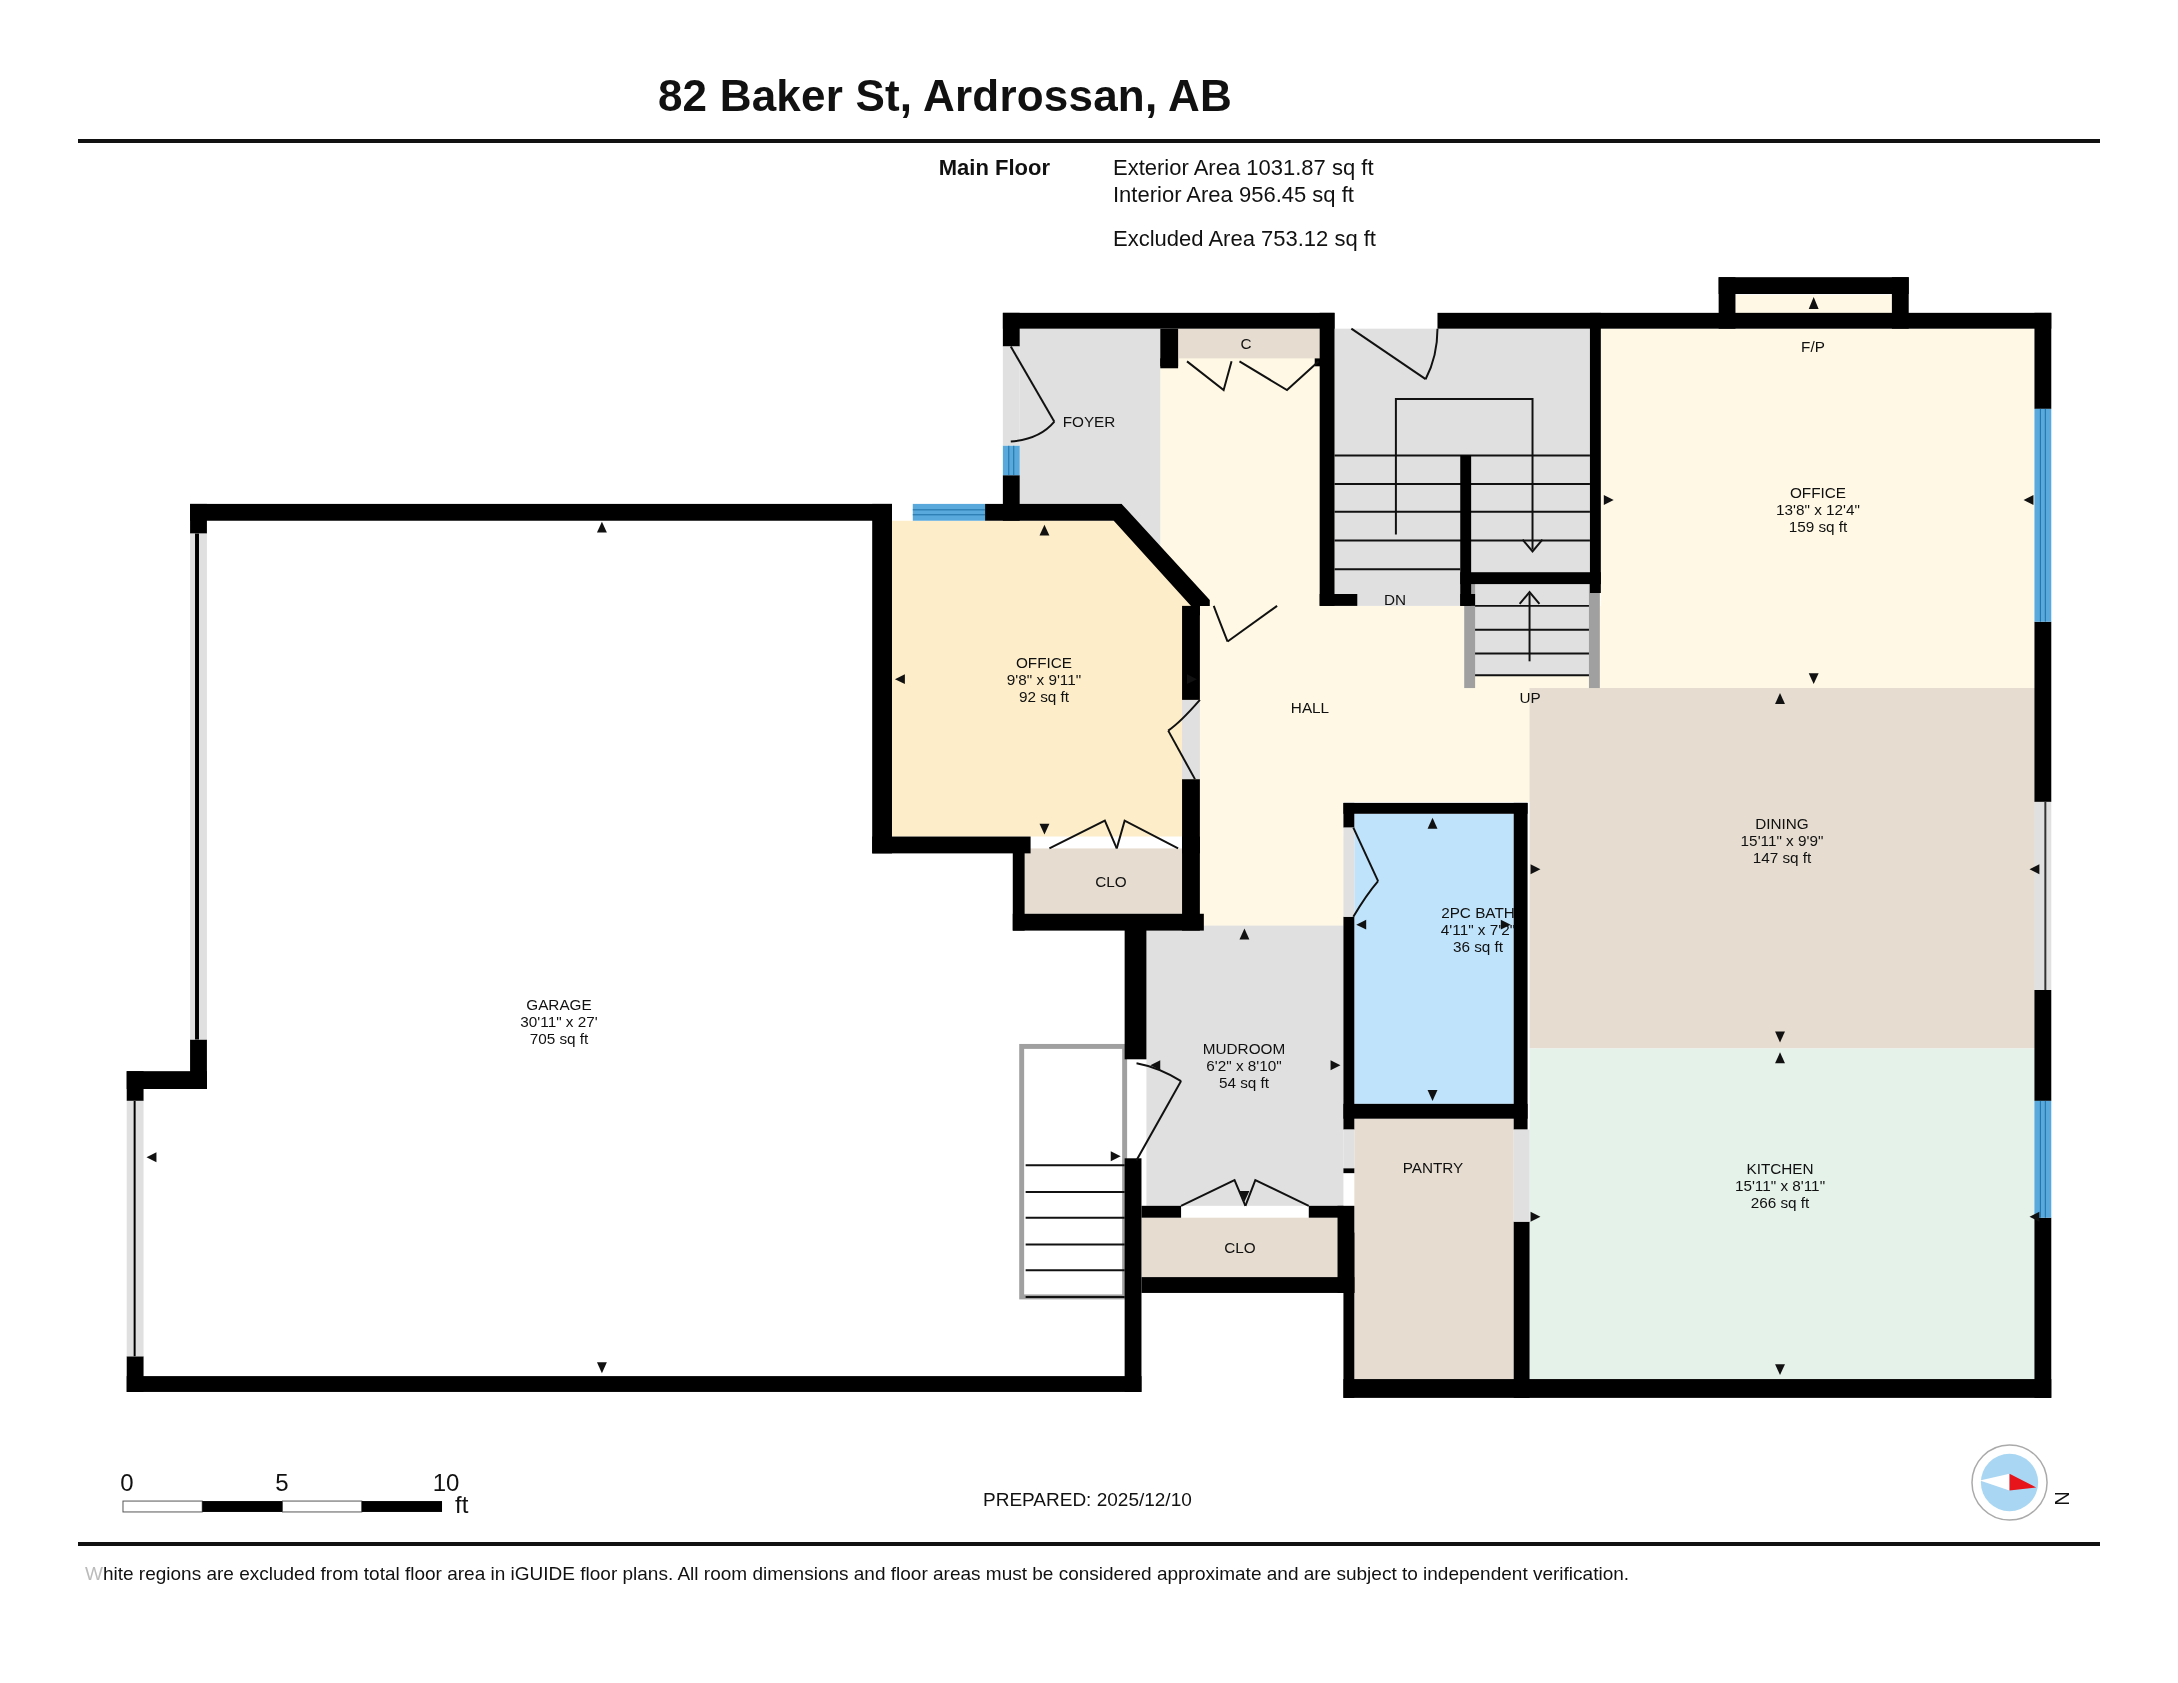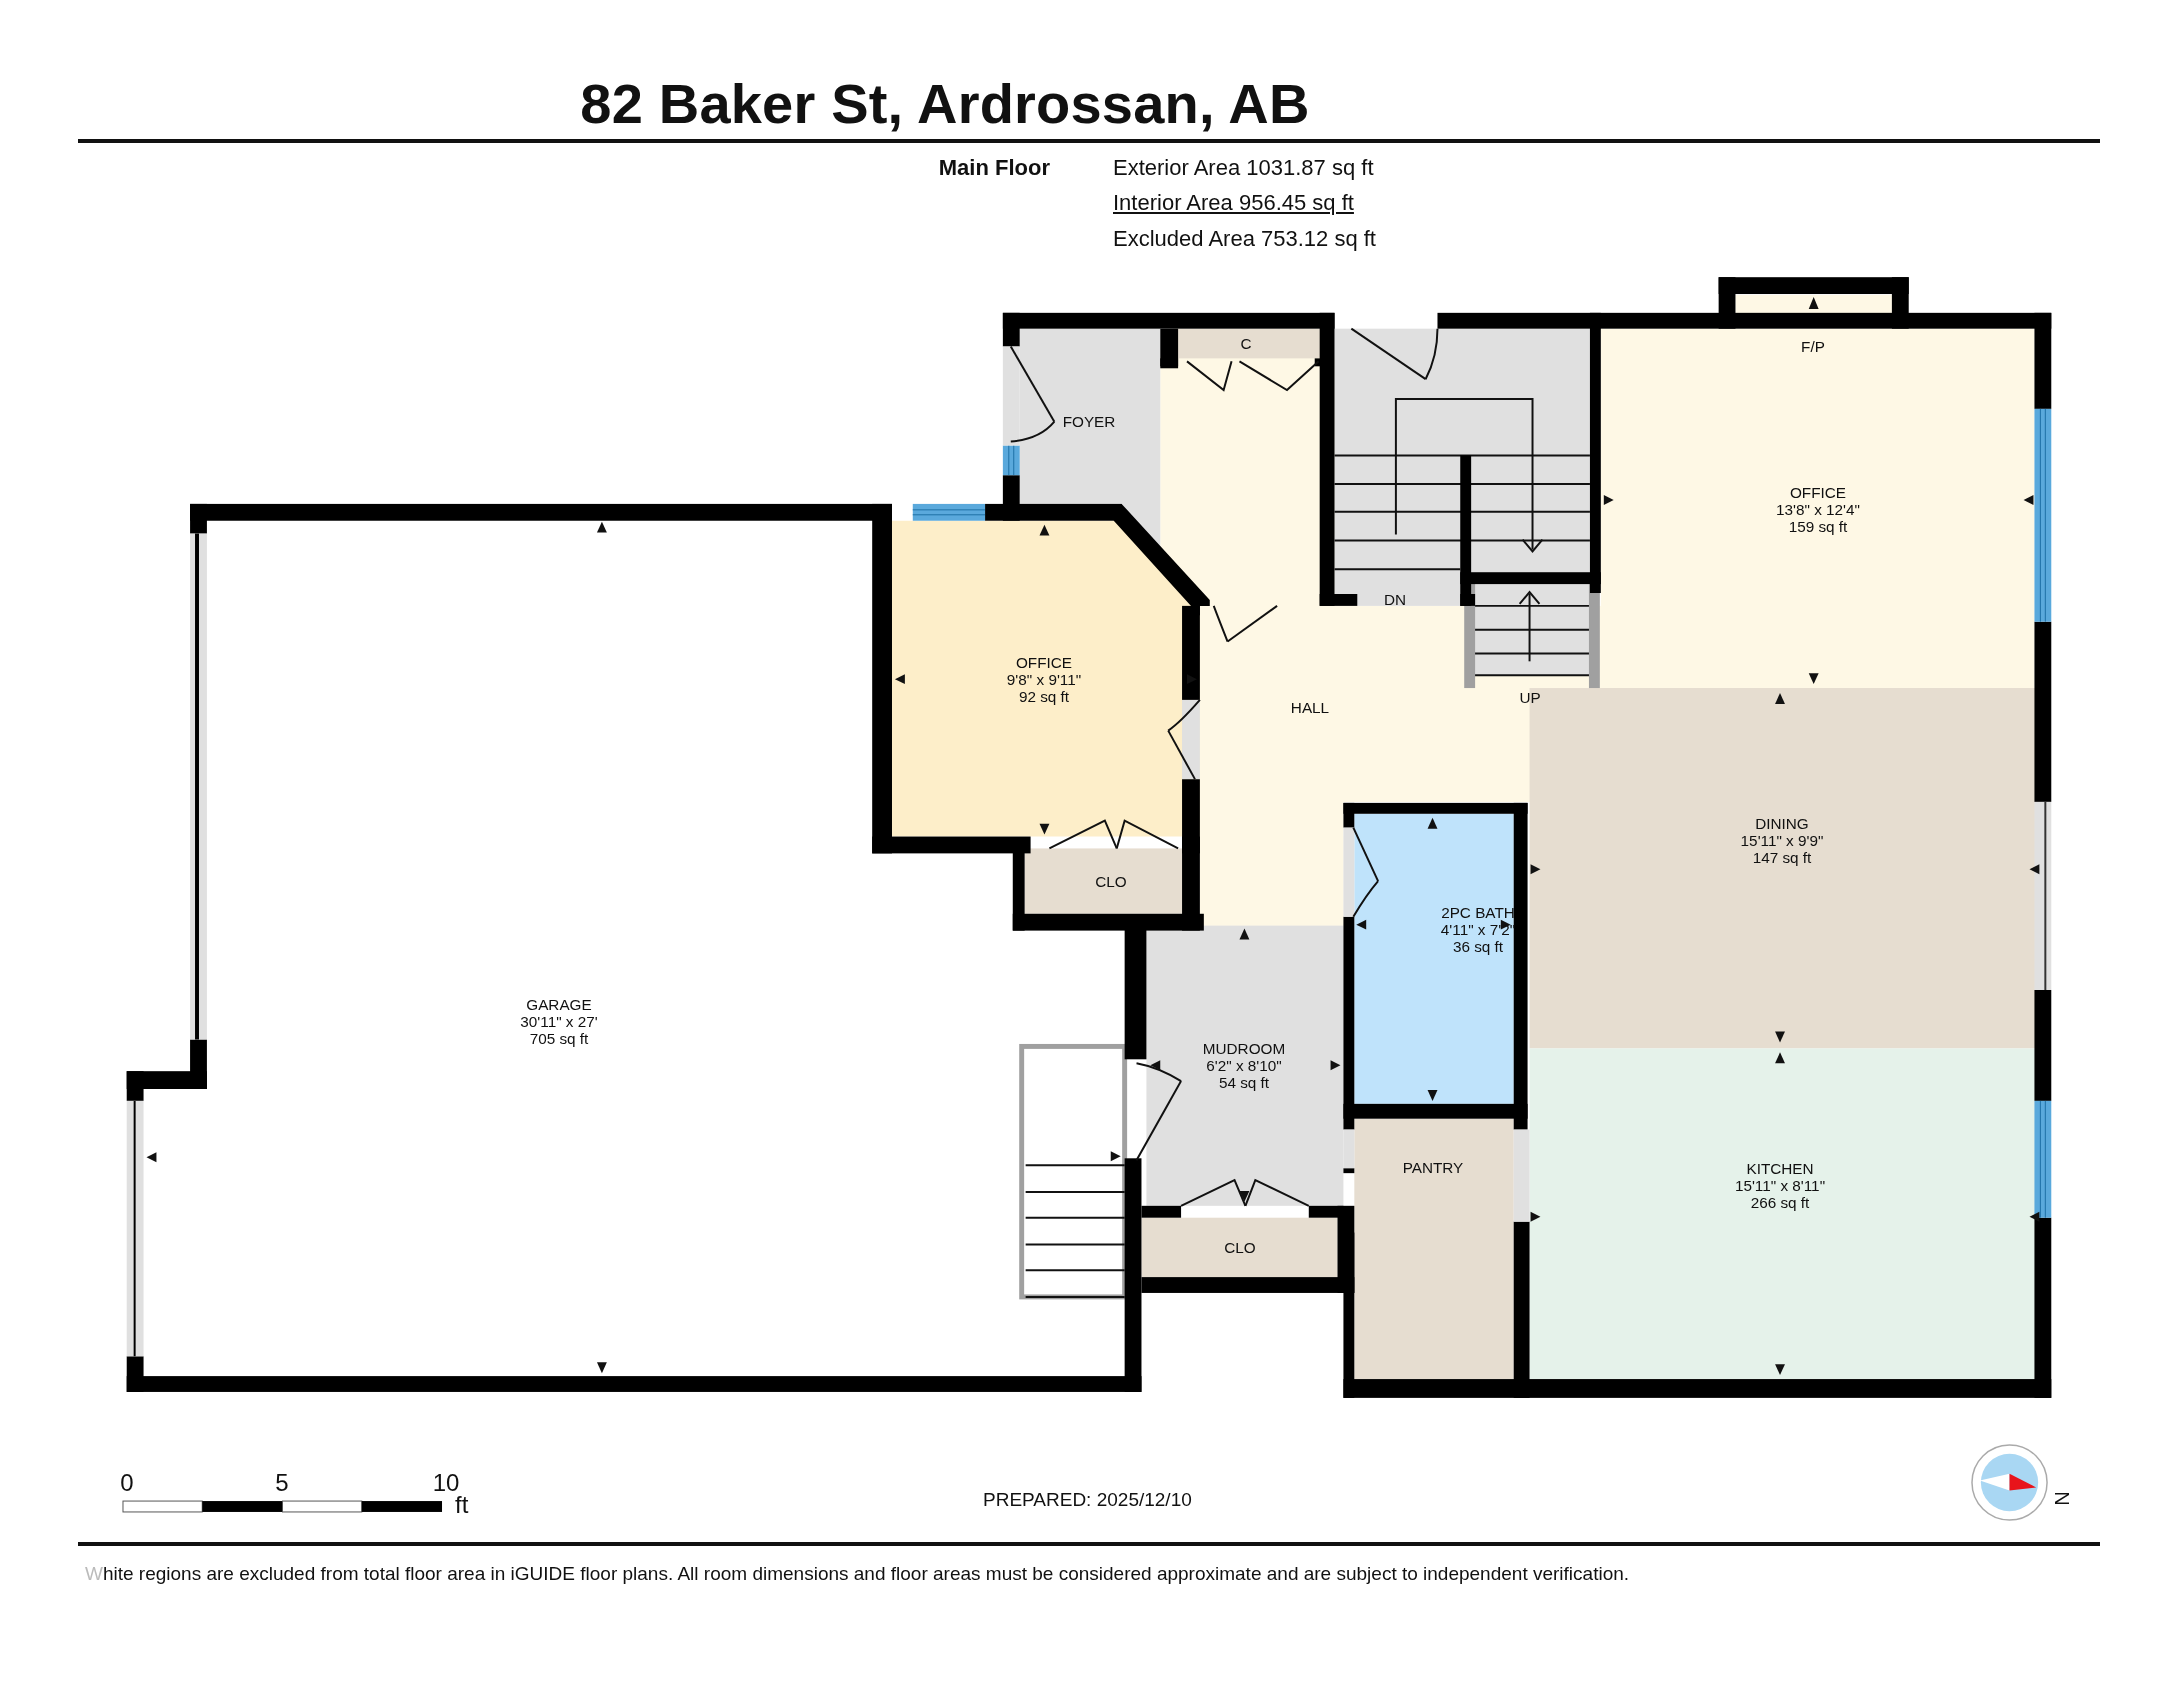--- a/index.html
+++ b/index.html
@@ -1,40 +1,40 @@
 <!DOCTYPE html>
 <html><head>
 <meta charset="utf-8">
 <style>
   html, body { margin: 0; padding: 0; background: #ffffff; }
   body { width: 2178px; height: 1683px; position: relative; overflow: hidden;
          font-family: "Liberation Sans", "DejaVu Sans", sans-serif; color: #111; }
   .abs { position: absolute; }
-  .title { left: 0; width: 1890px; top: 71px; text-align: center; font-size: 56px; font-weight: bold; letter-spacing: 0.2px; }
+  .title { left: 0; width: 1890px; top: 71px; text-align: center; font-size: 44px; font-weight: bold; letter-spacing: 0.2px; }
   .rule { left: 78px; width: 2022px; height: 4px; background: #111; }
   .floor-label { left: 852px; width: 198px; text-align: right; top: 155px; font-size: 22px; font-weight: bold; }
   .area-line { left: 1113px; font-size: 22px; }
   .plan { left: 0; top: 0; width: 2178px; height: 1683px; }
   .room-label { position: absolute; text-align: center; font-size: 15.3px; line-height: 17px; color: #111; transform: translate(-50%, -50%); white-space: nowrap; }
   .scale-num { font-size: 24px; top: 1469px; transform: translateX(-50%); }
   .scale-ft { font-size: 24px; left: 455px; top: 1491px; }
   .prepared { left: 983px; top: 1489px; font-size: 19px; }
   .disclaimer { left: 85px; top: 1563px; font-size: 19px; color: #111; }
   .disclaimer .w { color: #bbb; }
   .compass { left: 1970px; top: 1443px; width: 83px; height: 83px; }
 </style>
 </head>
 <body>
 
 <div class="abs title">82 Baker St, Ardrossan, AB</div>
 <div class="abs rule" style="top:139px;"></div>
 
 <div class="abs floor-label">Main Floor</div>
 <div class="abs area-line" style="top:155px;">Exterior Area 1031.87 sq ft</div>
-<div class="abs area-line" style="top:190px;text-decoration:underline;">Interior Area 956.45 sq ft</div>
+<div class="abs area-line" style="top:182px;">Interior Area 956.45 sq ft</div>
 <div class="abs area-line" style="top:226px;">Excluded Area 753.12 sq ft</div>
 
 <svg class="abs plan" viewBox="0 0 2200 1700" xmlns="http://www.w3.org/2000/svg">
 
   <g>
 
     <polygon points="1172,360 1348,360 1348,612 1618,612 1618,810 1357,810 1357,935 1212,935 1212,612 1172,560" fill="#fef8e5"></polygon>
     <rect x="1212" y="845" width="145" height="90" fill="#fef8e5"></rect>
 
     <polygon points="1030,332 1172,332 1172,560 1133,509 1030,509" fill="#e0e0e0"></polygon>

